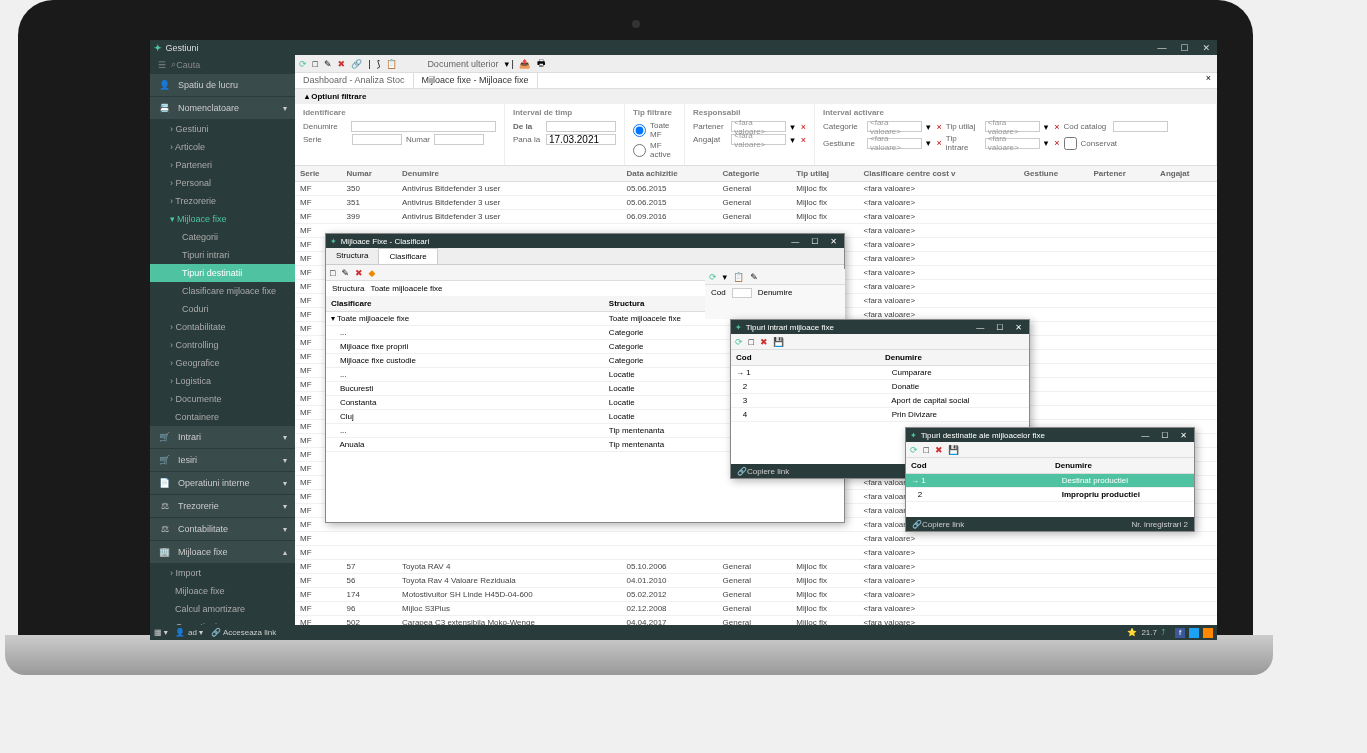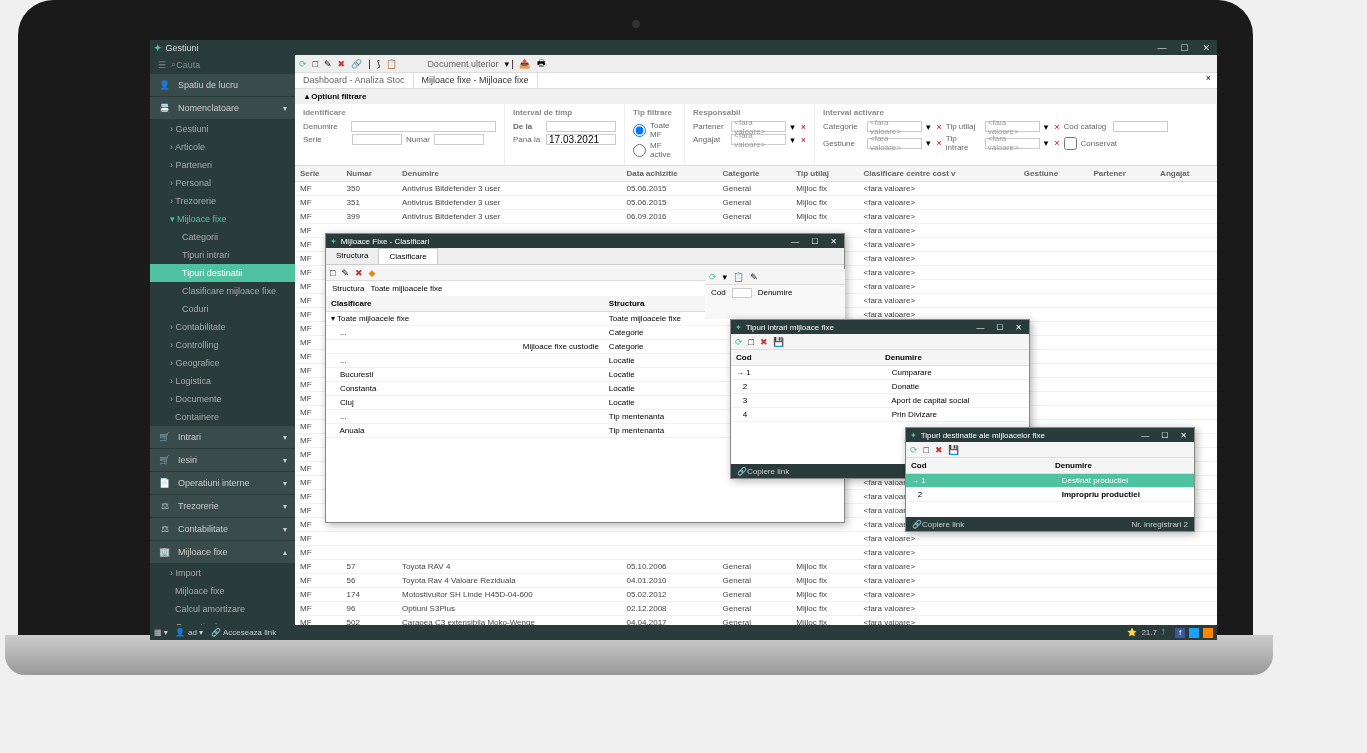--- a/index.html
+++ b/index.html
@@ -638,21 +638,21 @@
                 <td>General</td>
                 <td>Mijloc fix</td>
                 <td>&lt;fara valoare&gt;</td>
                 <td></td>
                 <td></td>
                 <td></td>
               </tr>
               <tr>
                 <td>MF</td>
                 <td>96</td>
-                <td>Optiuni S3Plus</td>
+                <td>Mijloc S3Plus</td>
                 <td>02.12.2008</td>
                 <td>General</td>
                 <td>Mijloc fix</td>
                 <td>&lt;fara valoare&gt;</td>
                 <td></td>
                 <td></td>
                 <td></td>
               </tr>
               <tr>
                 <td>MF</td>
@@ -706,21 +706,25 @@
               <tbody id="clasif-body">
                 <tr>
                   <td style="white-space: pre;">▾ Toate mijloacele fixe</td>
                   <td style="white-space: pre;">Toate mijloacele fixe</td>
                 </tr>
                 <tr>
                   <td style="white-space: pre;">    ...</td>
                   <td style="white-space: pre;">Categorie</td>
                 </tr>
                 <tr>
-                  <td style="white-space: pre; text-align: right;">    Mijloace fixe custodie</td>
+                  <td style="white-space: pre;">    Mijloace fixe proprii</td>
+                  <td style="white-space: pre;">Categorie</td>
+                </tr>
+                <tr>
+                  <td style="white-space: pre;">    Mijloace fixe custodie</td>
                   <td style="white-space: pre;">Categorie</td>
                 </tr>
                 <tr>
                   <td style="white-space: pre;">    ...</td>
                   <td style="white-space: pre;">Locatie</td>
                 </tr>
                 <tr>
                   <td style="white-space: pre;">    Bucuresti</td>
                   <td style="white-space: pre;">Locatie</td>
                 </tr>

